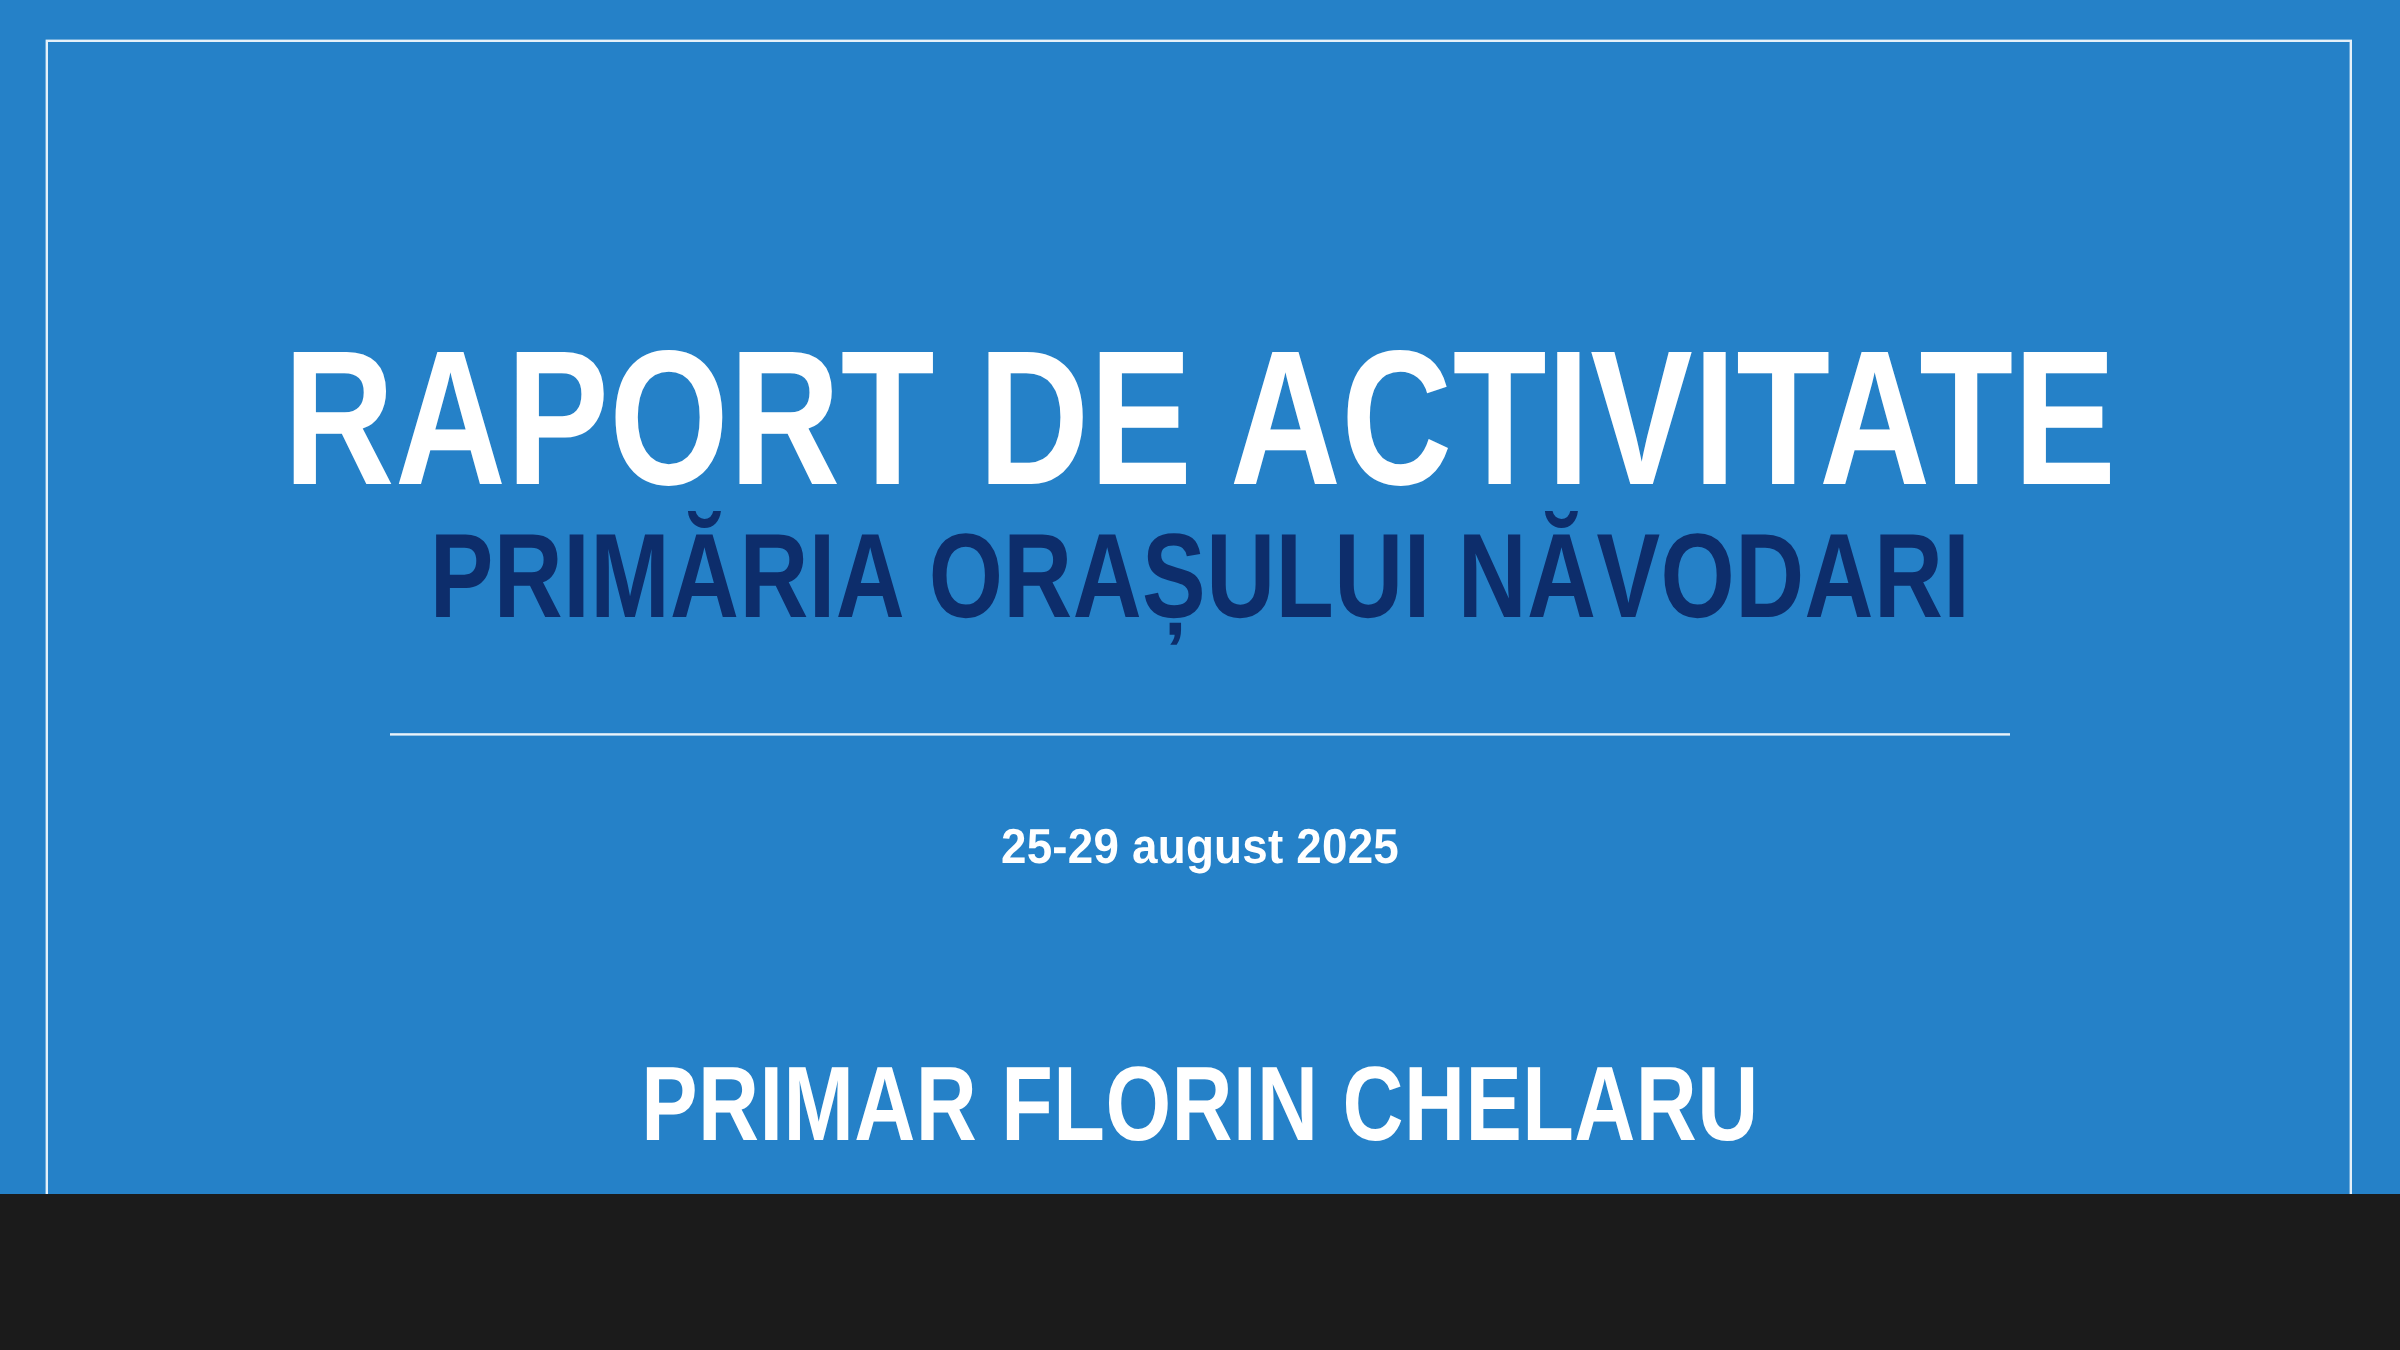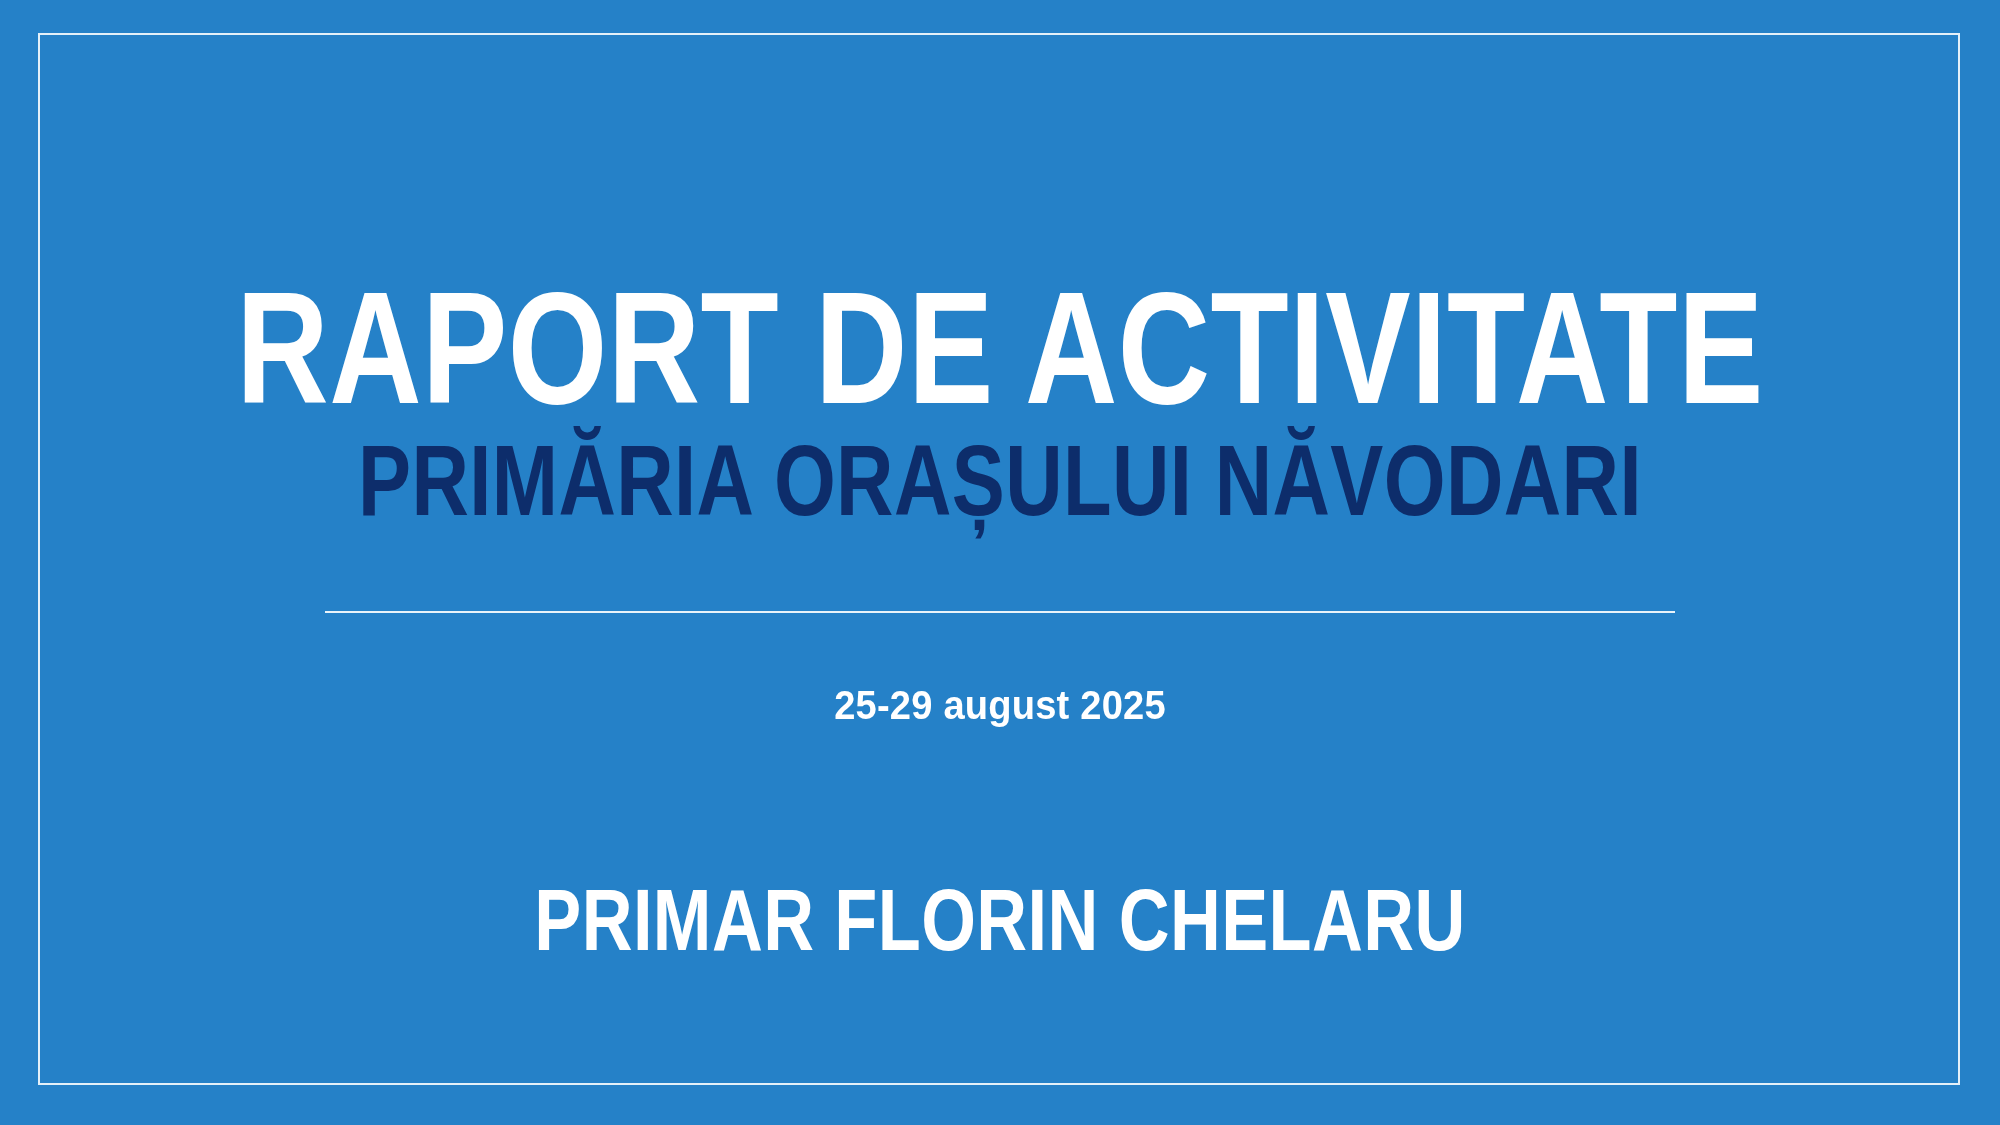--- a/index.html
+++ b/index.html
@@ -5,21 +5,21 @@
 <style>
   html, body {
     margin: 0;
     padding: 0;
     background: #1b1b1b;
   }
 
   .slide {
     position: relative;
     width: 2000px;
-    height: 1125px;
+    height: 995px;
     overflow: hidden;
     font-family: "Liberation Sans", "DejaVu Sans", sans-serif;
     -webkit-font-smoothing: antialiased;
   }
 
   .slide-bg {
     position: absolute;
     inset: 0;
     background: #2581c8;
   }

